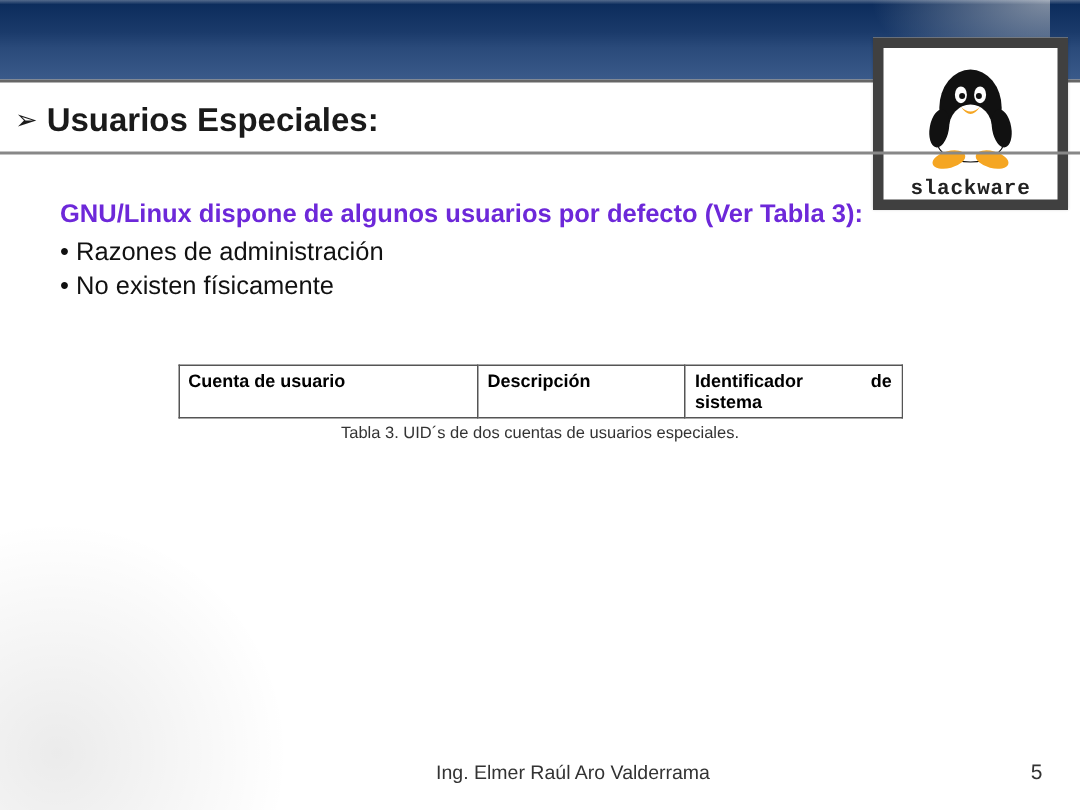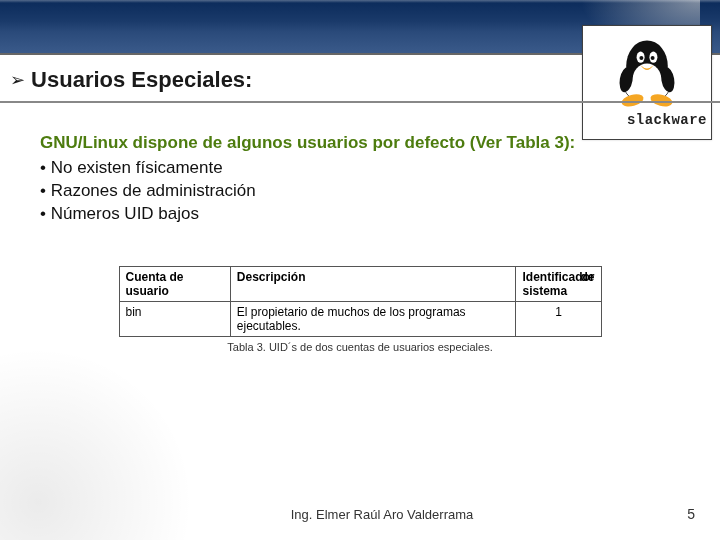--- a/index.html
+++ b/index.html
@@ -52,23 +52,23 @@
     font-weight: bold;
     color: #1a1a1a;
   }
   .logo-area {
     position: absolute;
     right: 8px;
     top: 25px;
     width: 130px;
     height: 115px;
     background: #fff;
-    border: 1px solid #404040;
+    border: 7px solid #404040;
     padding: 4px;
-    text-align: right;
+    text-align: center;
     box-shadow: 0 0 2px rgba(0,0,0,0.2);
   }
   .tux {
     width: 80px;
     height: 80px;
     margin: 0 auto;
     position: relative;
   }
   .logo-label {
     font-family: "Courier New", monospace;
@@ -77,21 +77,21 @@
     color: #222;
     margin-top: 2px;
     font-weight: bold;
   }
   .content {
     padding: 30px 40px 0 40px;
   }
   .intro {
     font-size: 17px;
     font-weight: bold;
-    color: #4d7c0f;
+    color: #6d28d9;
     margin-bottom: 4px;
   }
   .bullets {
     list-style: none;
     font-size: 17px;
     color: #111;
     line-height: 1.35;
   }
   .bullets li::before {
     content: "• ";
@@ -179,44 +179,38 @@
 </div>
 
 <div class="heading-row">
   <span class="arrow">➢</span>
   <h2>Usuarios Especiales:</h2>
 </div>
 
 <div class="content">
   <p class="intro">GNU/Linux dispone de algunos usuarios por defecto (Ver Tabla 3):</p>
   <ul class="bullets">
+    <li>Razones de administración</li>
     <li>No existen físicamente</li>
-    <li>Razones de administración</li>
-    <li>Números UID bajos</li>
   </ul>
 
   <div class="table-wrap">
     <table>
       <thead>
         <tr>
           <th>Cuenta de usuario</th>
           <th>Descripción</th>
           <th class="idcol">
             <span>Identificador</span>
             <span class="de">de</span><br>
             <span>sistema</span>
           </th>
         </tr>
       </thead>
       <tbody>
-        <tr>
-          <td>bin</td>
-          <td>El propietario de muchos de los programas ejecutables.</td>
-          <td class="center">1</td>
-        </tr>
       </tbody>
     </table>
     <div class="caption">Tabla 3. UID´s de dos cuentas de usuarios especiales.</div>
   </div>
 </div>
 
 <div class="bg-shadow"></div>
 
 <div class="footer-author">Ing. Elmer Raúl Aro Valderrama</div>
 <div class="footer-page">5</div>

